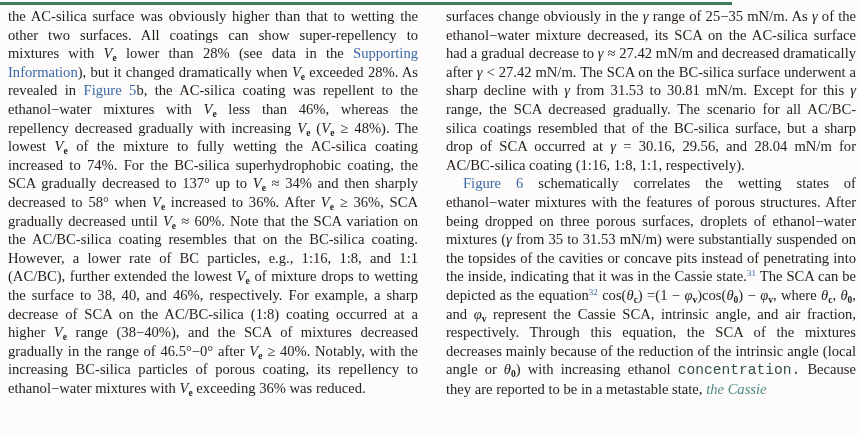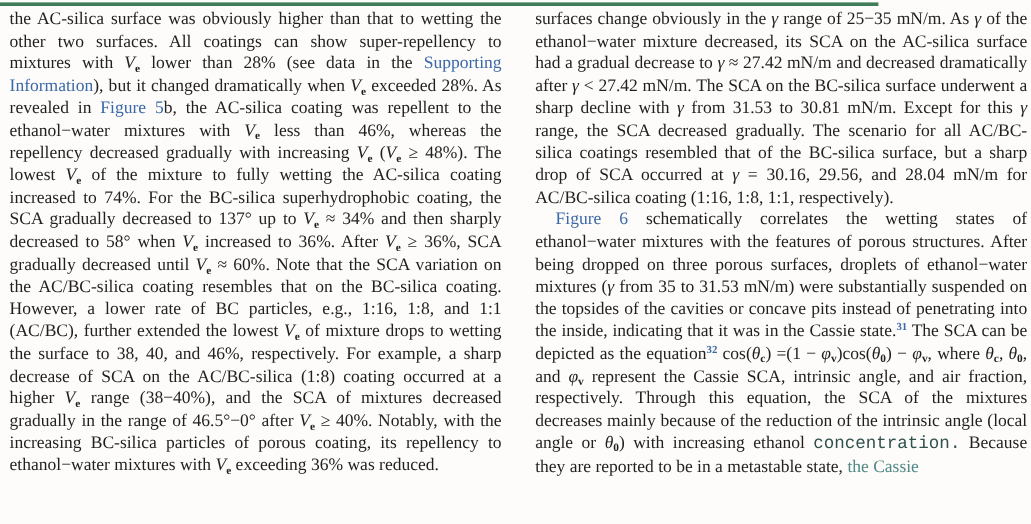--- a/index.html
+++ b/index.html
@@ -27,24 +27,24 @@
     font-size: 14.6px; line-height: 18.6px;
     hyphens: none; -webkit-hyphens: none;
   }
   p.para.indent { text-indent: 17px; }
   .run { white-space: pre-wrap; }
   .run-i { font-style: italic; }
   .run-sub { font-size: 9.5px; vertical-align: -3px; line-height: 0; font-weight: 600; }
   .run-link { color: var(--link-color, #3a68a8); cursor: pointer; }
   .run-suplink {
     color: var(--link-color, #3a68a8); cursor: pointer;
-    font-size: 9px; vertical-align: 5px; line-height: 0; font-weight: 700;
+    font-size: 9px; vertical-align: 5px; line-height: 0; font-weight: 400;
   }
   .run-artifact1 { color: var(--artifact-dark-color, #30514d); font-family: Liberation Mono, monospace; }
-  .run-artifact2 { color: var(--artifact-teal-color, #4e8987); }
+  .run-artifact2 { color: var(--artifact-teal-color, #4e8987); font-style: italic; }
 </style>
 </head>
 <body>
 
 <div class="page">
   <div class="top-rule"></div>
   <div class="columns">
     <div class="col">
       <p class="para"><span class="run run-plain">the AC-silica surface was obviously higher than that to wetting the other two surfaces. All coatings can show super-repellency to mixtures with </span><span class="run run-i">V</span><span class="run run-sub">e</span><span class="run run-plain"> lower than 28% (see data in the </span><span class="run run-link">Supporting Information</span><span class="run run-plain">), but it changed dramatically when </span><span class="run run-i">V</span><span class="run run-sub">e</span><span class="run run-plain"> exceeded 28%. As revealed in </span><span class="run run-link">Figure 5</span><span class="run run-plain">b, the AC-silica coating was repellent to the ethanol−water mixtures with </span><span class="run run-i">V</span><span class="run run-sub">e</span><span class="run run-plain"> less than 46%, whereas the repellency decreased gradually with increasing </span><span class="run run-i">V</span><span class="run run-sub">e</span><span class="run run-plain"> (</span><span class="run run-i">V</span><span class="run run-sub">e</span><span class="run run-plain"> ≥ 48%). The lowest </span><span class="run run-i">V</span><span class="run run-sub">e</span><span class="run run-plain"> of the mixture to fully wetting the AC-silica coating increased to 74%. For the BC-silica superhydrophobic coating, the SCA gradually decreased to 137° up to </span><span class="run run-i">V</span><span class="run run-sub">e</span><span class="run run-plain"> ≈ 34% and then sharply decreased to 58° when </span><span class="run run-i">V</span><span class="run run-sub">e</span><span class="run run-plain"> increased to 36%. After </span><span class="run run-i">V</span><span class="run run-sub">e</span><span class="run run-plain"> ≥ 36%, SCA gradually decreased until </span><span class="run run-i">V</span><span class="run run-sub">e</span><span class="run run-plain"> ≈ 60%. Note that the SCA variation on the AC/BC-silica coating resembles that on the BC-silica coating. However, a lower rate of BC particles, e.g., 1:16, 1:8, and 1:1 (AC/BC), further extended the lowest </span><span class="run run-i">V</span><span class="run run-sub">e</span><span class="run run-plain"> of mixture drops to wetting the surface to 38, 40, and 46%, respectively. For example, a sharp decrease of SCA on the AC/BC-silica (1:8) coating occurred at a higher </span><span class="run run-i">V</span><span class="run run-sub">e</span><span class="run run-plain"> range (38−40%), and the SCA of mixtures decreased gradually in the range of 46.5°−0° after </span><span class="run run-i">V</span><span class="run run-sub">e</span><span class="run run-plain"> ≥ 40%. Notably, with the increasing BC-silica particles of porous coating, its repellency to ethanol−water mixtures with </span><span class="run run-i">V</span><span class="run run-sub">e</span><span class="run run-plain"> exceeding 36% was reduced.</span></p>
     </div>

